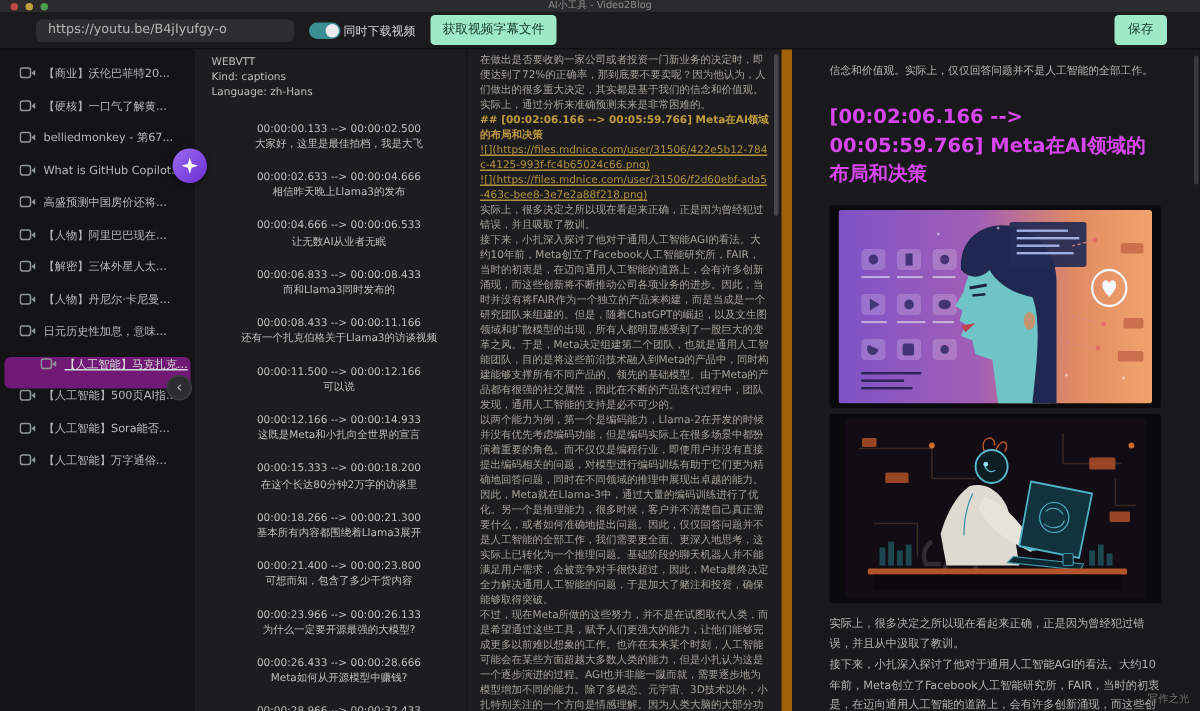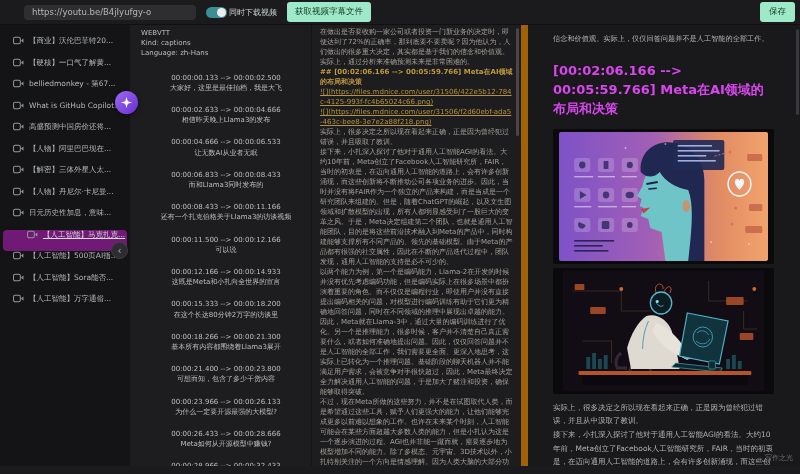--- a/index.html
+++ b/index.html
@@ -13,21 +13,21 @@
   .win-title{position:absolute;left:0;right:0;top:-1px;text-align:center;font-size:6.5px;color:#8f8f8f;white-space:nowrap;}
   
   .toolbar{height:24px;display:flex;align-items:center;padding-left:24px;background:#1b1b1d;border-bottom:1px solid #101012;}
   .url-input{width:156px;height:15px;background:#2e2e31;border:none;border-radius:4px;color:#b5b5b5;
              font-size:8.5px;padding:0 8px;outline:none;font-family:inherit;}
   .toggle{width:21px;height:11px;border-radius:6px;background:#3a8e94;position:relative;margin-left:10px;flex:none;cursor:pointer;}
   .toggle .knob{position:absolute;right:1px;top:1px;width:9px;height:9px;border-radius:50%;background:#ececec;}
   .toggle-label{font-size:8px;color:#cfd3d3;margin-left:2px;white-space:nowrap;}
   .btn-green{background:#9de9c8;color:#15382a;border:none;border-radius:3px;font-size:8.5px;
              padding:4px 8px;margin-left:10px;white-space:nowrap;cursor:pointer;font-family:inherit;text-align:right;}
-  .btn-save{margin-left:auto;margin-right:5px;padding:4px 9px;}
+  .btn-save{margin-left:auto;margin-right:22px;padding:4px 9px;}
   
   .main{display:flex;height:441px;position:relative;}
   
   .sidebar{width:130px;flex:none;background:#141416;padding-top:11px;box-sizing:border-box;position:relative;}
   .side-item{height:21.5px;display:flex;align-items:flex-start;gap:5px;padding:0 6px 0 13px;
              font-size:7.5px;color:#b4b8b8;white-space:nowrap;overflow:hidden;cursor:pointer;box-sizing:border-box;}
   .side-item.selected{background:#701a75;border-radius:4px;margin:0 3px;padding-left:24px;color:#d6dad8;text-decoration:underline;}
   .side-item .cam{flex:none;display:flex;}
   .fab{position:absolute;left:115px;top:66px;width:23px;height:23px;border-radius:50%;z-index:6;
        background:linear-gradient(135deg,#9a6bf0,#6b2dd4);display:flex;align-items:center;justify-content:center;
@@ -56,20 +56,28 @@
   .rp-body{margin-top:7px;font-size:7.5px;line-height:13.2px;color:#b2b2b2;}
   .rp-body p{margin:0 0 1px 0;}
   .rp-scroll{position:absolute;right:1px;top:4px;width:3px;height:86px;background:#39393d;border-radius:2px;cursor:pointer;}
   .watermark{position:absolute;right:7px;bottom:3px;font-size:7px;color:#6f6f6f;}
 </style>
 </head>
 <body>
 
 <div id="app">
 
+  <div class="titlebar">
+    <div class="lights">
+      <span class="dot r"></span>
+      <span class="dot y"></span>
+      <span class="dot g"></span>
+    </div>
+    <div class="win-title">AI小工具 - Video2Blog</div>
+  </div>
 
   <div class="toolbar">
     <input class="url-input" type="text" value="https://youtu.be/B4jIyufgy-o" style="">
     <div class="toggle">
       <div class="knob"></div>
     </div>
     <span class="toggle-label">同时下载视频</span>
     <button class="btn-green">获取视频字幕文件</button>
     <button class="btn-green btn-save">保存</button>
   </div>

